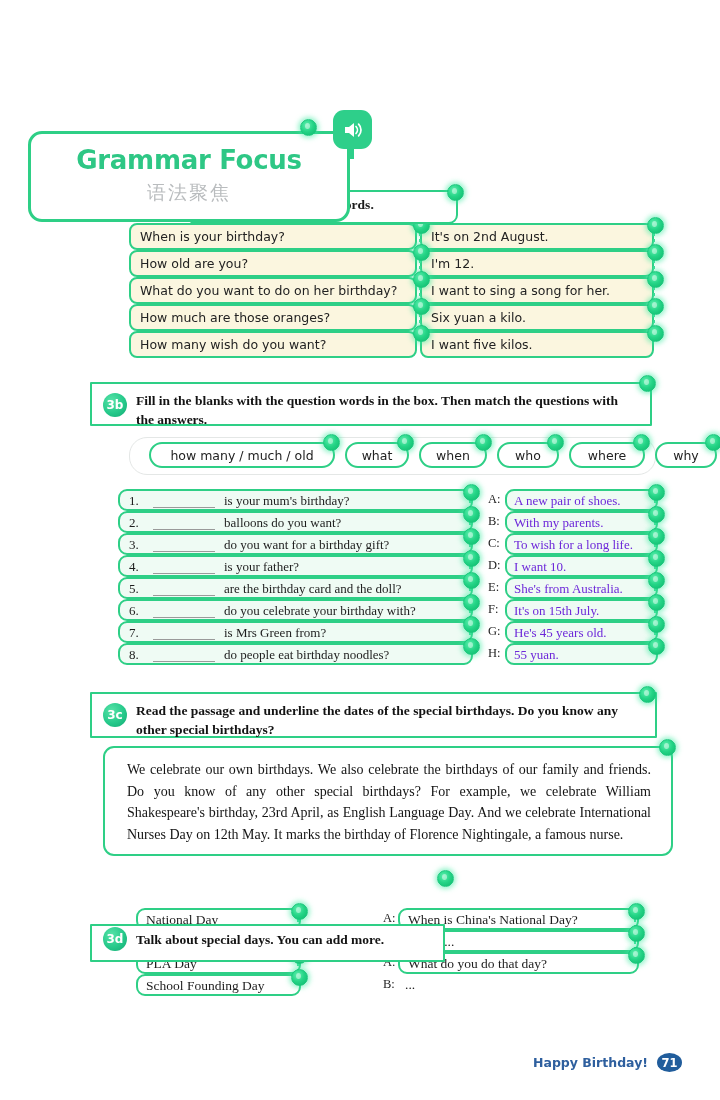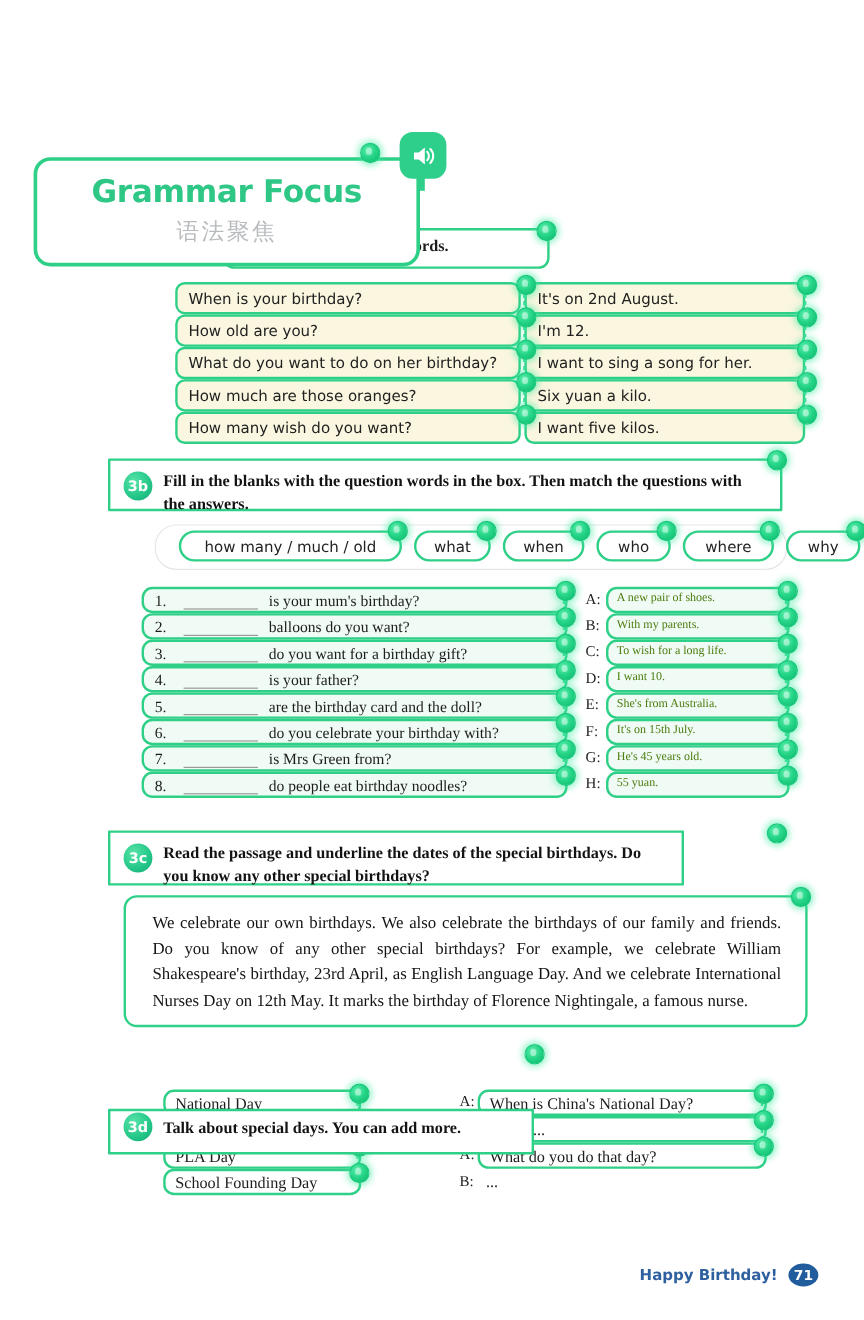--- a/index.html
+++ b/index.html
@@ -62,21 +62,21 @@
   .bar3a{
     position:absolute;left:186px;top:190px;width:268px;height:30px;
     border:2px solid #2ecf86;border-radius:9px;background:#fff;z-index:20;
   }
   .bar3a span{
     position:absolute;left:110px;top:5px;
     font-weight:bold;font-size:13.5px;color:#1b1b1b;white-space:nowrap;
   }
 
   
-  .gtable{position:absolute;left:146px;top:223px;width:525px;height:135px;z-index:10;margin-top:12px;}
+  .gtable{position:absolute;left:129px;top:223px;width:525px;height:135px;z-index:10;}
   .grow{
     position:absolute;height:27px;
     border:2px solid #2ecf86;border-radius:8px;
     background:#fbf6df;
     box-sizing:border-box;
   }
   .grow span{
     position:absolute;left:9px;top:4px;
     font-family:"DejaVu Sans", sans-serif;
     font-size:12.5px;color:#222;white-space:nowrap;
@@ -126,21 +126,21 @@
   .qtext{position:absolute;left:104px;top:2px;font-size:13px;color:#1d1d1d;white-space:nowrap;}
 
   
   .alist{position:absolute;left:488px;top:489px;width:175px;z-index:10;}
   .alet{position:absolute;left:0;font-size:12.5px;color:#1d1d1d;}
   .arow{
     position:absolute;left:17px;width:153px;height:22px;
     border:2px solid #2ecf86;border-radius:9px;background:#effbf4;
     box-sizing:border-box;
   }
-  .arow span{position:absolute;left:7px;top:2px;font-size:10px;color:#4d7c0f;white-space:nowrap;}
+  .arow span{position:absolute;left:7px;top:2px;font-size:13px;color:#6d28d9;white-space:nowrap;}
 
   
   .passage{
     position:absolute;left:103px;top:746px;width:570px;height:110px;
     border:2px solid #2ecf86;border-radius:11px;background:#fff;
     box-sizing:border-box;z-index:10;
   }
   .passage p{
     margin:0;padding:11px 20px 0 22px;
     font-size:14px;line-height:21.5px;color:#141414;text-align:justify;
@@ -382,21 +382,21 @@
       </div>
       <div class="dot" style="left: 160px; top: 127px;"></div>
       <div class="dash" style="left: 166px; top: 143px;"></div>
       <span class="alet" style="top: 157px;">H:</span>
       <div class="arow" style="top: 154px;">
         <span>55 yuan.</span>
       </div>
       <div class="dot" style="left: 160px; top: 149px;"></div>
     </div>
 
-  <div class="instr" style="left:90px;top:692px;width:480px;height:46px;">
+  <div class="instr" style="left:90px;top:692px;width:567px;height:46px;">
     <div class="badge">3c</div>
     <div class="itext">Read the passage and underline the dates of the special birthdays. Do you know any other special birthdays?</div>
   </div>
   <div class="dot" style="left:639px;top:686px;"></div>
 
   <div class="passage">
     <p>We celebrate our own birthdays. We also celebrate the birthdays of our family and friends. Do you know of any other special birthdays? For example, we celebrate William Shakespeare's birthday, 23rd April, as English Language Day. And we celebrate International Nurses Day on 12th May. It marks the birthday of Florence Nightingale, a famous nurse.</p>
   </div>
   <div class="dot" style="left:659px;top:739px;"></div>
 

